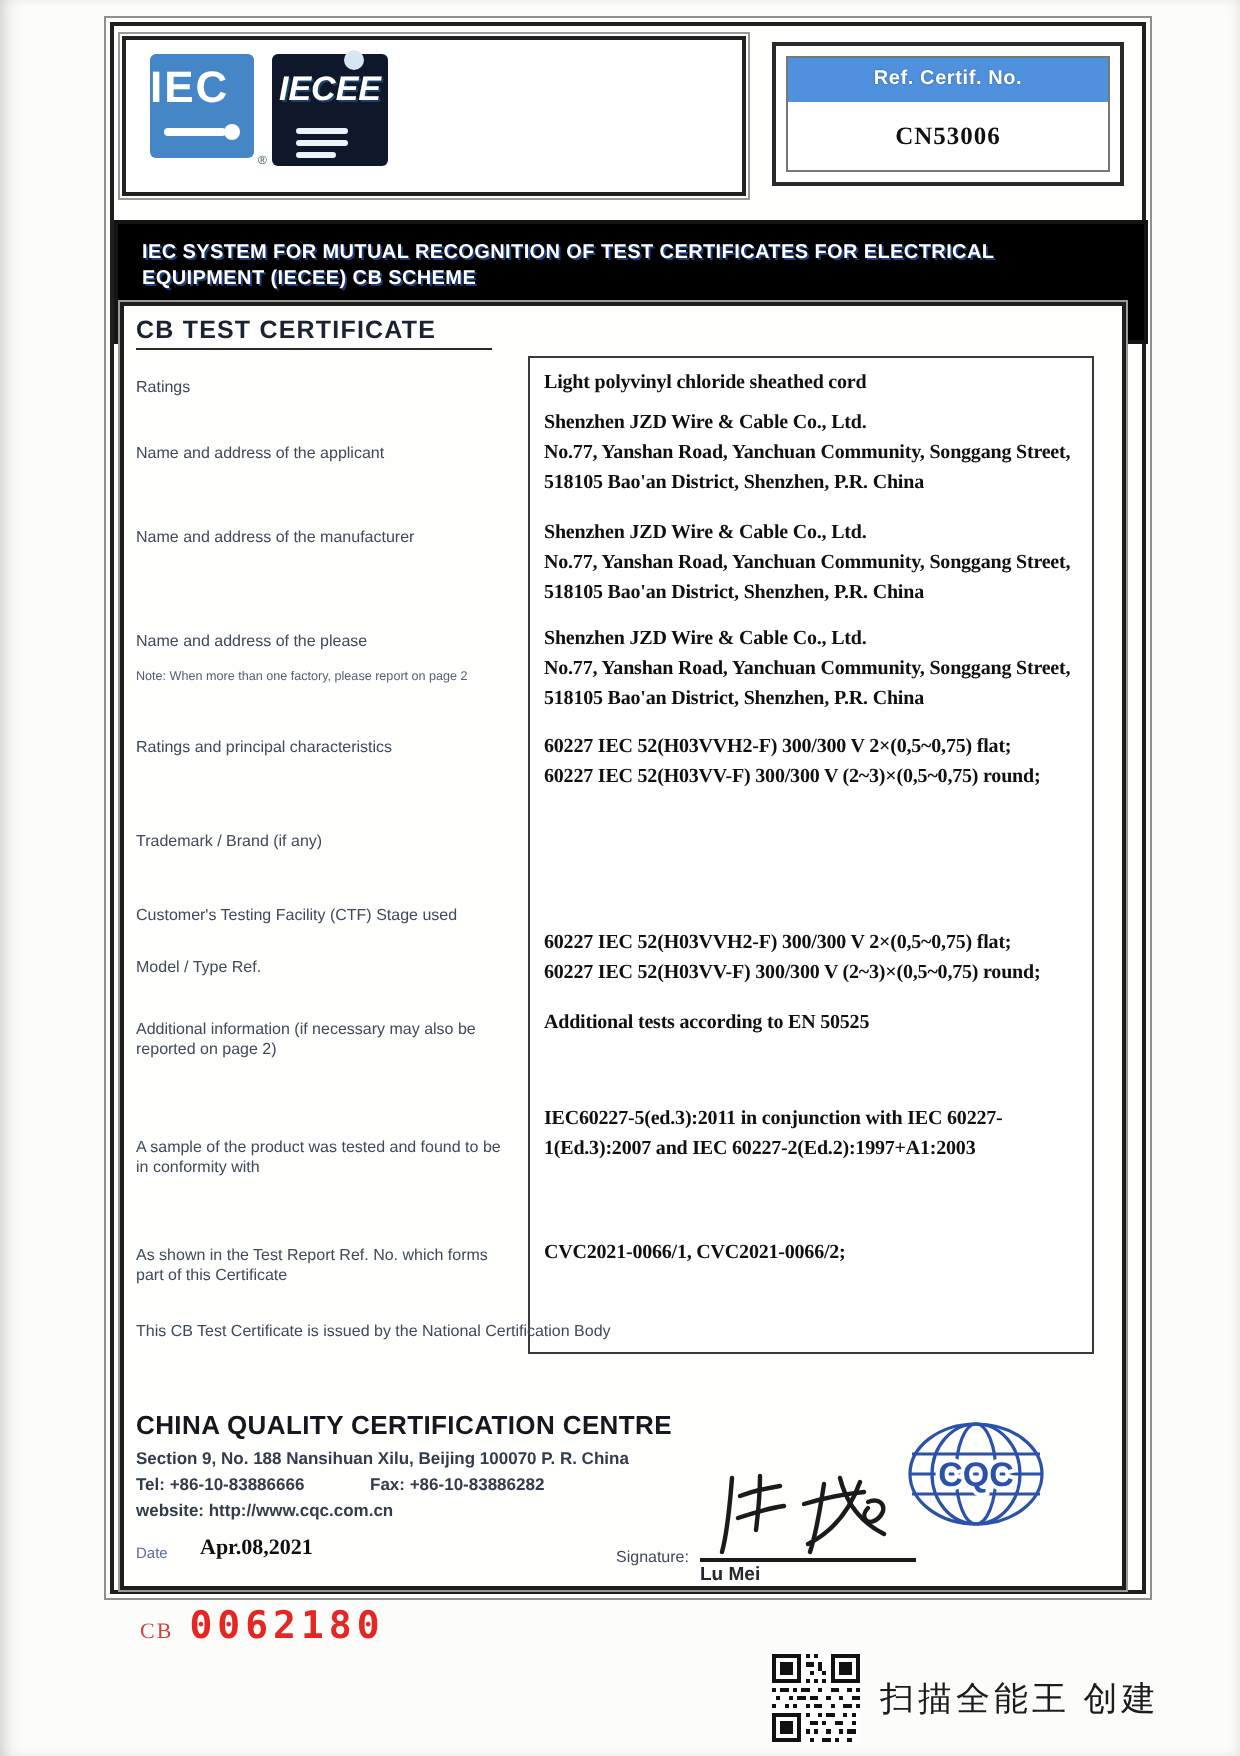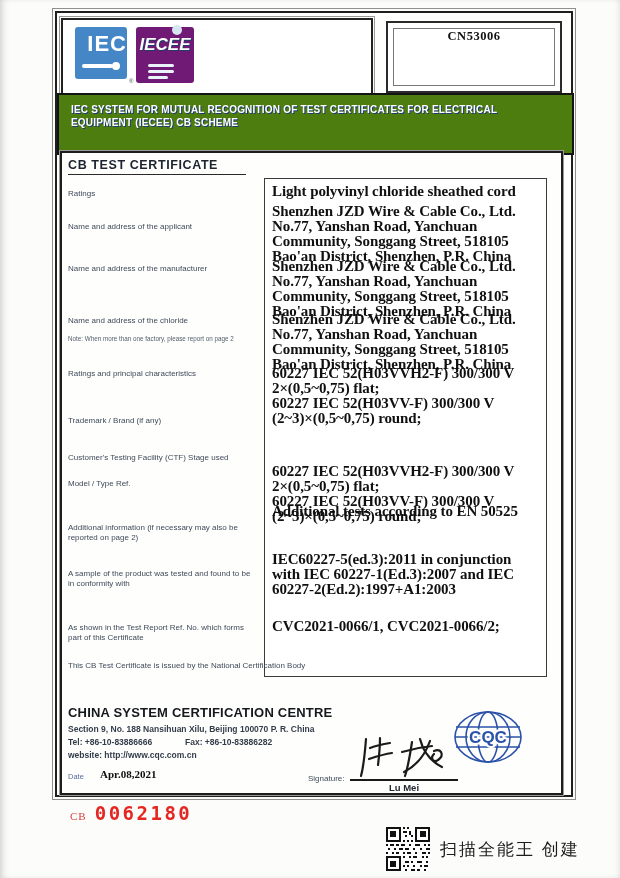--- a/index.html
+++ b/index.html
@@ -7,63 +7,63 @@
   .page{position:relative;width:620px;height:878px;background:#fcfcfb;overflow:hidden;
         box-shadow:inset 6px 0 10px -6px #b9b8b4, inset -4px 0 8px -6px #c9c8c4;}
   
   .doc-frame{position:absolute;left:55px;top:11px;width:514px;height:782px;
              border:2px solid #1f1f1f;outline:1px solid #8f8f8c;outline-offset:2px;background:#fefefd;}
   
   .logo-box{position:absolute;left:61px;top:18px;width:308px;height:76px;
             border:2px solid #222;outline:1px solid #9a9a97;outline-offset:1px;background:#fff;}
   .sq{position:absolute;top:7px;border-radius:3px;}
   .sq-iec{left:12px;width:52px;height:52px;background:#4486c6;}
-  .sq-iec .t{position:absolute;left:0;right:0;top:4px;text-align:right;color:#fff;
+  .sq-iec .t{position:absolute;left:0;right:0;top:4px;text-align:left;color:#fff;
              font-weight:bold;font-size:22px;letter-spacing:1px;font-family:"Liberation Sans",sans-serif;}
   .sq-iec .bar{position:absolute;left:7px;right:14px;bottom:11px;height:4px;background:#fff;border-radius:2px;}
   .sq-iec .dot{position:absolute;right:7px;bottom:9px;width:8px;height:8px;background:#fff;border-radius:50%;}
   .reg{position:absolute;left:66px;top:58px;font-size:6px;color:#355;}
-  .sq-iecee{left:73px;width:58px;height:56px;background:#701a75;}
+  .sq-iecee{left:73px;width:58px;height:56px;background:#0f172a;}
   .sq-iecee .t{position:absolute;left:0;right:0;top:8px;text-align:center;color:#fff;font-style:italic;
                font-weight:bold;font-size:17px;letter-spacing:0px;text-shadow:1px 1px 0 #1d3e66;}
   .sq-iecee .b1,.sq-iecee .b2,.sq-iecee .b3{position:absolute;left:12px;width:26px;height:3px;background:#eaf2fa;border-radius:2px;}
   .sq-iecee .b1{bottom:16px}.sq-iecee .b2{bottom:10px}.sq-iecee .b3{bottom:4px;width:20px}
   .sq-iecee .head{position:absolute;right:12px;top:-2px;width:10px;height:10px;background:#d8e6f4;border-radius:50%;}
   
   .ref-box{position:absolute;left:386px;top:21px;width:172px;height:68px;border:2px solid #2a2a2a;background:#fff;}
   .ref-inner{position:absolute;left:5px;top:5px;right:5px;bottom:5px;border:1px solid #777;}
   .ref-head{height:22px;background:#4f91dc;color:#fff;font-weight:bold;font-size:10px;
             text-align:center;line-height:22px;letter-spacing:.3px;text-shadow:0 0 1px #2a5a9a;}
   .ref-val{text-align:center;font-family:"Liberation Serif",serif;font-weight:bold;font-size:12.5px;
-           color:#111;letter-spacing:.5px;}
+           color:#111;padding-top:10px;letter-spacing:.5px;}
   
-  .banner{position:absolute;left:57px;top:93px;width:501px;height:50px;background:#4d7c0f;
+  .banner{position:absolute;left:57px;top:110px;width:501px;height:50px;background:#000000;
           border:2px solid #141414;color:#fff;font-weight:bold;font-size:10px;line-height:13px;
           padding:8px 0 0 12px;letter-spacing:.2px;text-shadow:1px 1px 0 #1d3a7a;}
   .banner span{display:block;width:480px;}
   
   .main-box{position:absolute;left:60px;top:151px;width:499px;height:640px;
             border:2px solid #1d1d1d;box-shadow:0 0 0 1px #9a9a97;background:#fefefd;}
   .cert-title{position:absolute;left:68px;top:158px;font-size:12.5px;font-weight:bold;color:#1b2330;
               letter-spacing:.6px;border-bottom:1.5px solid #2a2a2a;padding-bottom:2px;width:178px;}
   .val-box{position:absolute;left:264px;top:178px;width:281px;height:497px;border:1px solid #3a3a3a;background:#fff;}
   .lbl{position:absolute;left:68px;width:196px;font-size:8px;color:#3f4a59;line-height:10px;}
   .note{position:absolute;left:68px;width:200px;font-size:6.3px;color:#55606e;}
   .val{position:absolute;left:272px;width:266px;font-family:"Liberation Serif",serif;font-weight:bold;
-       font-size:15px;color:#101010;line-height:15px;white-space:pre-line;letter-spacing:-.1px;}
+       font-size:10px;color:#101010;line-height:15px;white-space:pre-line;letter-spacing:-.1px;}
   
   .issued{position:absolute;left:68px;top:661px;font-size:8px;color:#3f4a59;}
   .ncb-name{position:absolute;left:68px;top:705px;font-size:13px;font-weight:bold;color:#15181d;letter-spacing:.2px;}
   .ncb-line{position:absolute;left:68px;font-size:8.5px;color:#333d4a;font-weight:bold;}
   .date-lbl{position:absolute;left:68px;top:772px;font-size:7.5px;color:#5a6a9a;}
   .date-val{position:absolute;left:100px;top:768px;font-family:"Liberation Serif",serif;font-weight:bold;font-size:11px;color:#0f0f0f;}
   .sig-lbl{position:absolute;left:308px;top:774px;font-size:8px;color:#3f4a59;}
   .sig-draw{position:absolute;left:352px;top:733px;}
   .sig-line{position:absolute;left:350px;top:779px;width:108px;height:1.5px;background:#1a1a1a;}
-  .sig-name{position:absolute;left:350px;top:782px;width:108px;text-align:center;font-size:9.5px;font-weight:bold;color:#22272e;}
+  .sig-name{position:absolute;left:350px;top:782px;width:108px;font-size:9.5px;font-weight:bold;color:#22272e;}
   .cqc-logo{position:absolute;left:452px;top:708px;}
   
   .stamp{position:absolute;left:70px;top:802px;color:#e42722;}
   .stamp .p{font-family:"Liberation Serif",serif;font-size:11px;letter-spacing:1px;margin-right:8px;color:#d84040;}
   .stamp .n{font-family:"DejaVu Sans Mono",monospace;font-weight:bold;font-size:19px;letter-spacing:2.5px;}
   
   .qr{position:absolute;left:386px;top:827px;width:44px;height:44px;}
   .scan-text{position:absolute;left:440px;top:838px;font-size:17px;color:#1c1c1c;letter-spacing:2px;}
 </style>
 </head>
@@ -84,62 +84,63 @@
       <div class="head"></div>
       <div class="t">IECEE</div>
       <div class="b1"></div>
       <div class="b2"></div>
       <div class="b3"></div>
     </div>
   </div>
 
   <div class="ref-box">
     <div class="ref-inner">
+      <div class="ref-head">Ref. Certif. No.</div>
       <div class="ref-val">CN53006</div>
     </div>
   </div>
 
   <div class="banner">
     <span>IEC SYSTEM FOR MUTUAL RECOGNITION OF TEST CERTIFICATES FOR ELECTRICAL EQUIPMENT (IECEE) CB SCHEME</span>
   </div>
 
   <div class="main-box"></div>
   <div class="cert-title">CB TEST CERTIFICATE</div>
   <div class="val-box"></div>
 
   <div class="lbl" style="top:189px">Ratings</div>
   <div class="lbl" style="top:222px">Name and address of the applicant</div>
   <div class="lbl" style="top:264px">Name and address of the manufacturer</div>
-  <div class="lbl" style="top:316px">Name and address of the chloride</div>
+  <div class="lbl" style="top:316px">Name and address of the please</div>
   <div class="note" style="top:335px">Note: When more than one factory, please report on page 2</div>
   <div class="lbl" style="top:369px">Ratings and principal characteristics</div>
   <div class="lbl" style="top:416px">Trademark / Brand (if any)</div>
   <div class="lbl" style="top:453px">Customer's Testing Facility (CTF) Stage used</div>
   <div class="lbl" style="top:479px">Model / Type Ref.</div>
-  <div class="lbl" style="top:523px;width:184px">Additional information (if necessary may also be reported on page 2)</div>
+  <div class="lbl" style="top:510px;width:184px">Additional information (if necessary may also be reported on page 2)</div>
   <div class="lbl" style="top:569px;width:186px">A sample of the product was tested and found to be in conformity with</div>
   <div class="lbl" style="top:623px;width:186px">As shown in the Test Report Ref. No. which forms part of this Certificate</div>
 
   <div class="val" style="top:184px">Light polyvinyl chloride sheathed cord</div>
   <div class="val" style="top:204px">Shenzhen JZD Wire &amp; Cable Co., Ltd.
 No.77, Yanshan Road, Yanchuan   Community, Songgang Street, 518105 Bao'an District, Shenzhen, P.R. China</div>
   <div class="val" style="top:259px">Shenzhen JZD Wire &amp; Cable Co., Ltd.
 No.77, Yanshan Road, Yanchuan   Community, Songgang Street, 518105 Bao'an District, Shenzhen, P.R. China</div>
   <div class="val" style="top:312px">Shenzhen JZD Wire &amp; Cable Co., Ltd.
 No.77, Yanshan Road, Yanchuan   Community, Songgang Street, 518105 Bao'an District, Shenzhen, P.R. China</div>
   <div class="val" style="top:366px">60227 IEC 52(H03VVH2-F) 300/300 V 2×(0,5~0,75) flat;
 60227 IEC 52(H03VV-F) 300/300 V (2~3)×(0,5~0,75) round;</div>
   <div class="val" style="top:464px">60227 IEC 52(H03VVH2-F) 300/300 V 2×(0,5~0,75) flat;
 60227 IEC 52(H03VV-F) 300/300 V (2~3)×(0,5~0,75) round;</div>
   <div class="val" style="top:504px">Additional tests according to EN 50525</div>
   <div class="val" style="top:552px">IEC60227-5(ed.3):2011 in conjunction with IEC 60227-1(Ed.3):2007 and IEC 60227-2(Ed.2):1997+A1:2003</div>
   <div class="val" style="top:619px">CVC2021-0066/1, CVC2021-0066/2;</div>
 
   <div class="issued">This CB Test Certificate is issued by the National Certification Body</div>
-  <div class="ncb-name">CHINA SYSTEM CERTIFICATION CENTRE</div>
+  <div class="ncb-name">CHINA QUALITY CERTIFICATION CENTRE</div>
   <div class="ncb-line" style="top:724px">Section 9, No. 188 Nansihuan Xilu, Beijing 100070 P. R. China</div>
   <div class="ncb-line" style="top:737px">Tel: +86-10-83886666</div>
   <div class="ncb-line" style="top:737px;left:185px">Fax: +86-10-83886282</div>
   <div class="ncb-line" style="top:750px">website: http://www.cqc.com.cn</div>
 
   <div class="date-lbl">Date</div>
   <div class="date-val">Apr.08,2021</div>
 
   <div class="sig-lbl">Signature:</div>
   <svg class="sig-draw" width="110" height="46" viewBox="0 0 110 46">

